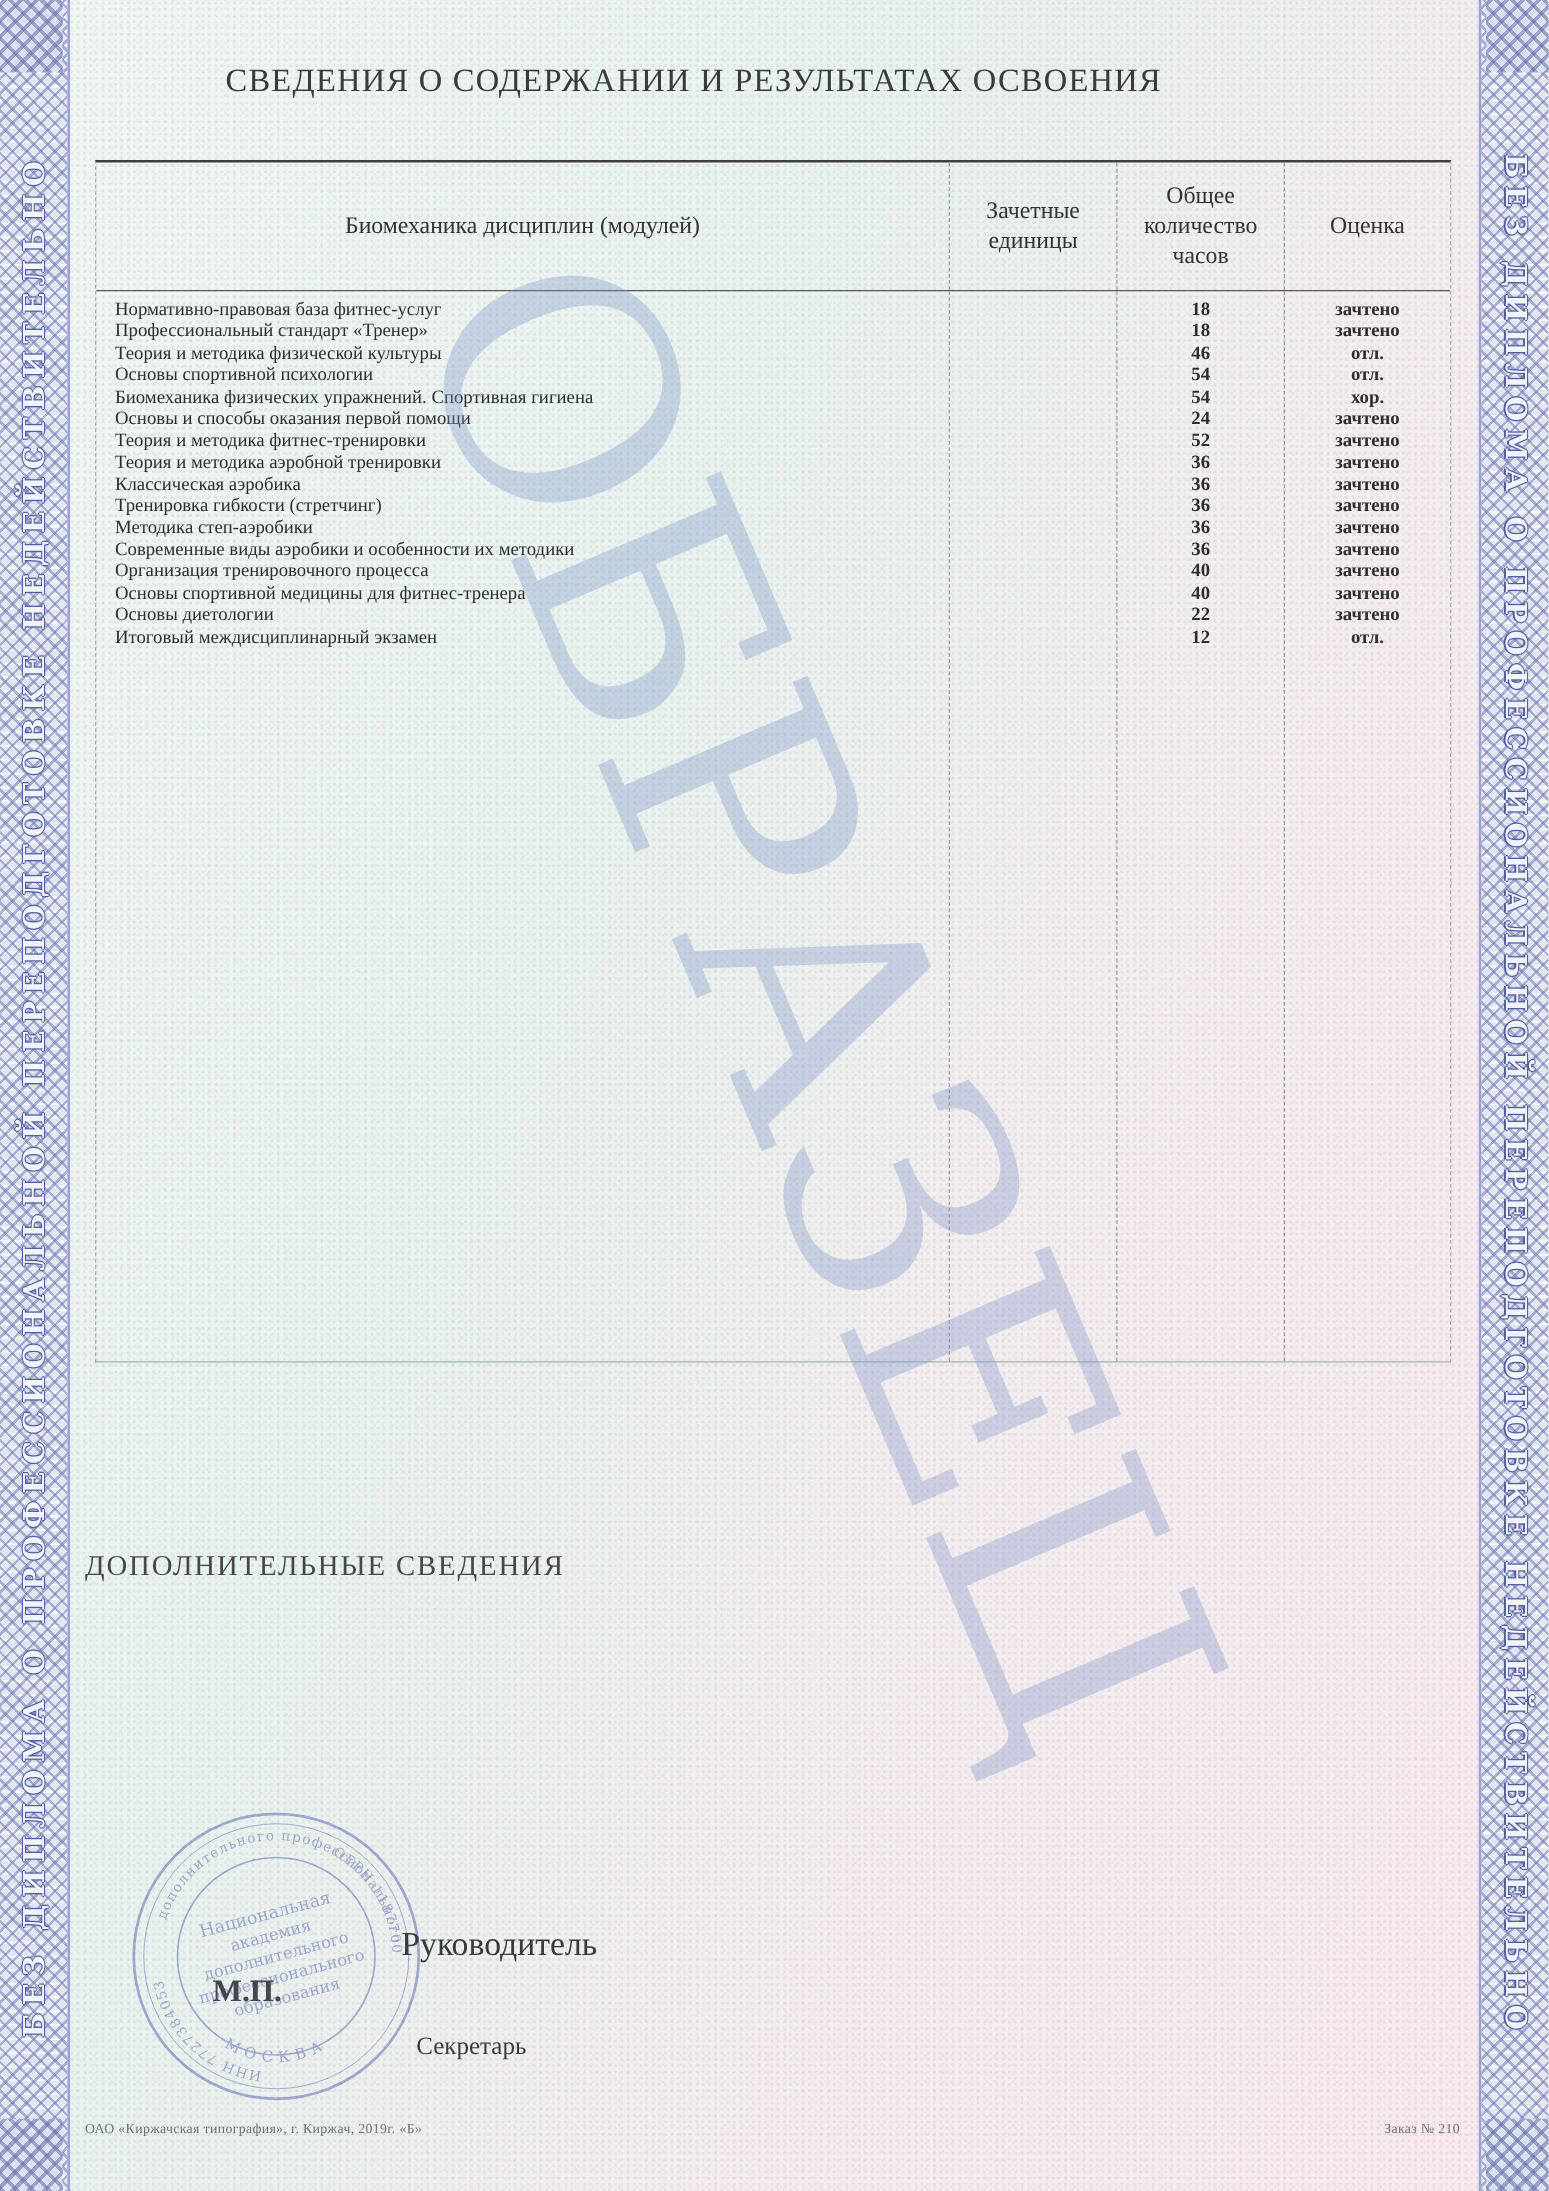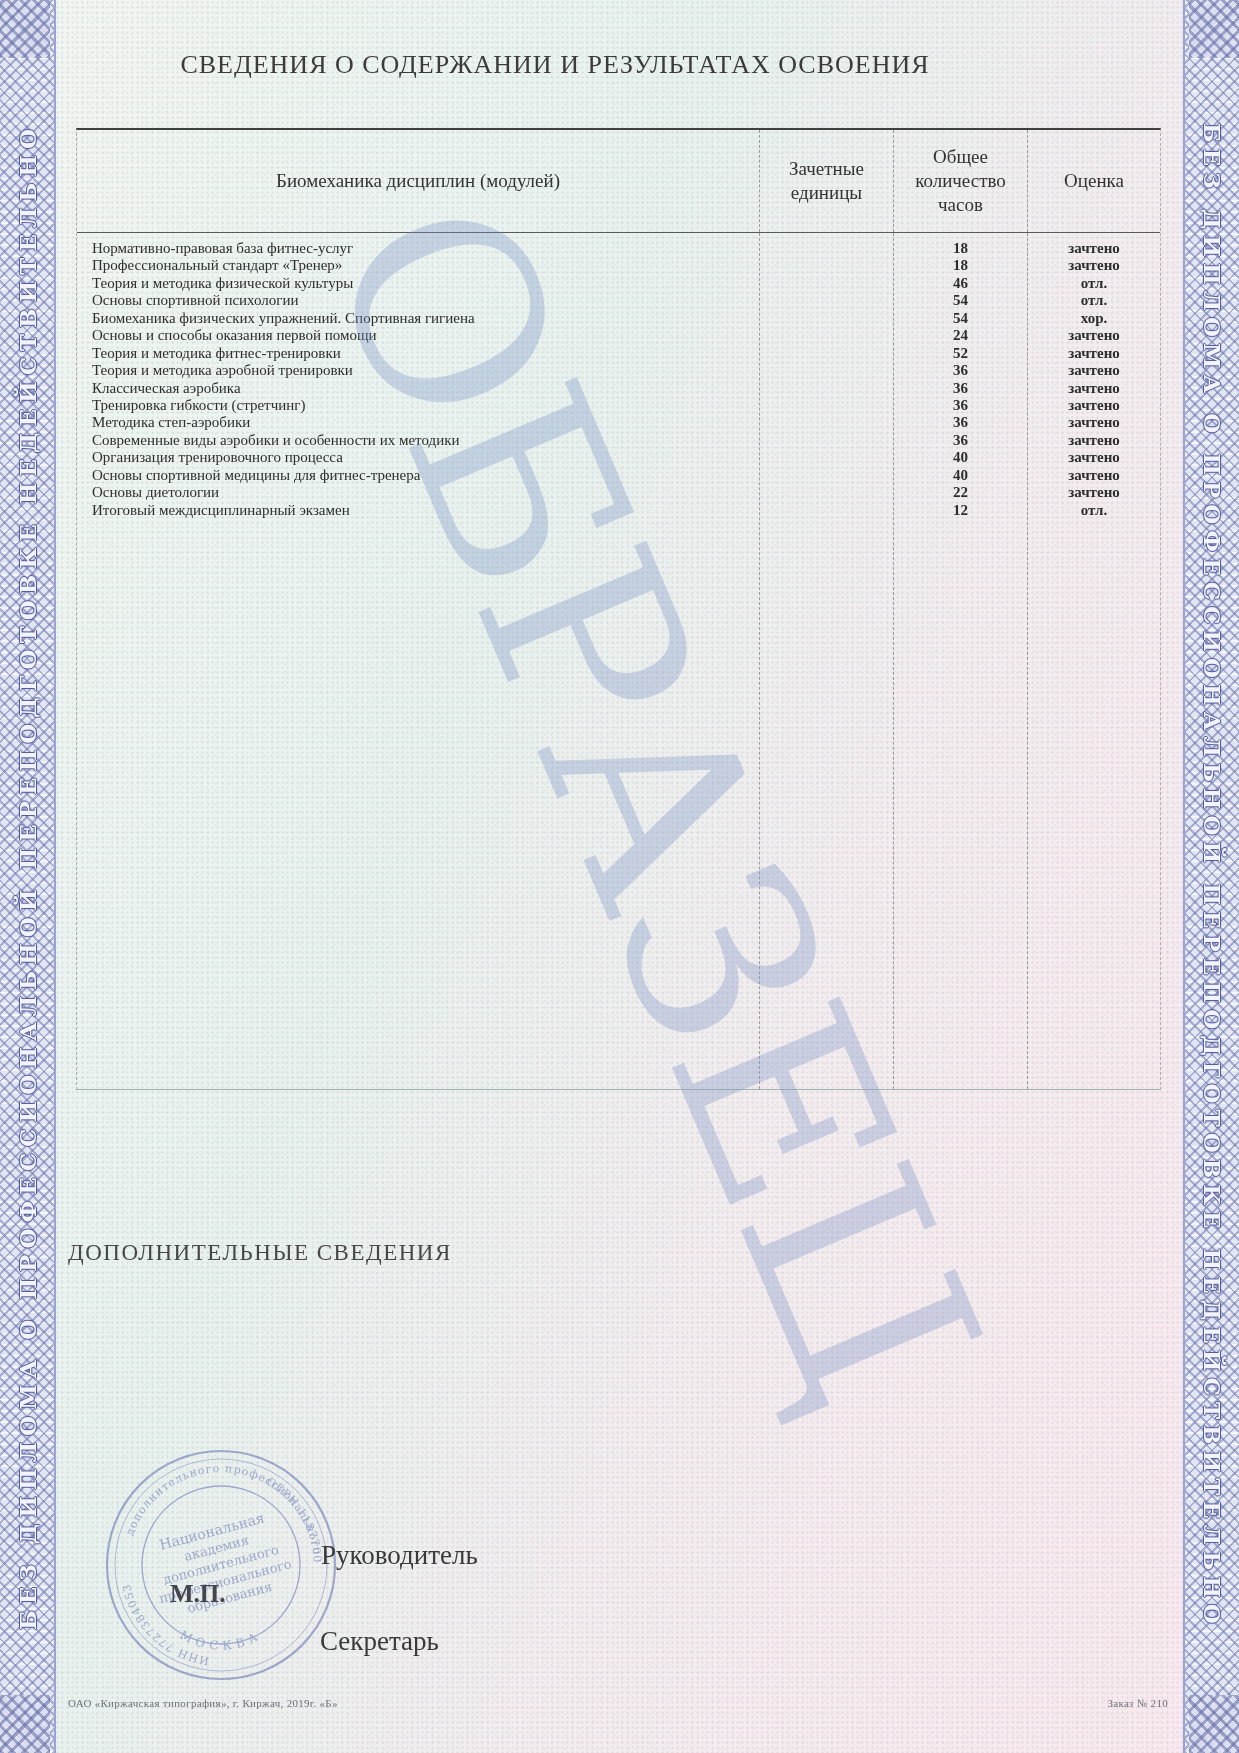--- a/index.html
+++ b/index.html
@@ -82,21 +82,21 @@
     letter-spacing:-6px;color:rgba(122,146,198,0.33);
     pointer-events:none;white-space:nowrap;
   }
   
   .addinfo{
     position:absolute;left:68px;top:1240px;z-index:2;
     font-size:23px;letter-spacing:1.5px;color:#474747;
   }
   .sig{position:absolute;z-index:6;color:#3a3a3a;font-family:"Liberation Serif", serif;}
   .sig-head{left:321px;top:1540px;font-size:27px;}
-  .sig-sec{left:320px;top:1626px;font-size:27px;}
+  .sig-sec{left:333px;top:1626px;font-size:20px;}
   .sig-mp{left:170px;top:1580px;font-size:25px;color:#44464f;font-weight:bold;}
   .stamp{
     position:absolute;left:96px;top:1440px;width:250px;height:250px;z-index:2;
     color:#7b86c6;opacity:.62;filter:blur(0.4px);mix-blend-mode:multiply;
   }
   .stamp text{fill:currentColor;font-family:"DejaVu Serif", serif;}
   
   .footer-left{
     position:absolute;left:68px;top:1697px;z-index:2;
     font-size:11px;color:#6d7077;letter-spacing:.3px;

